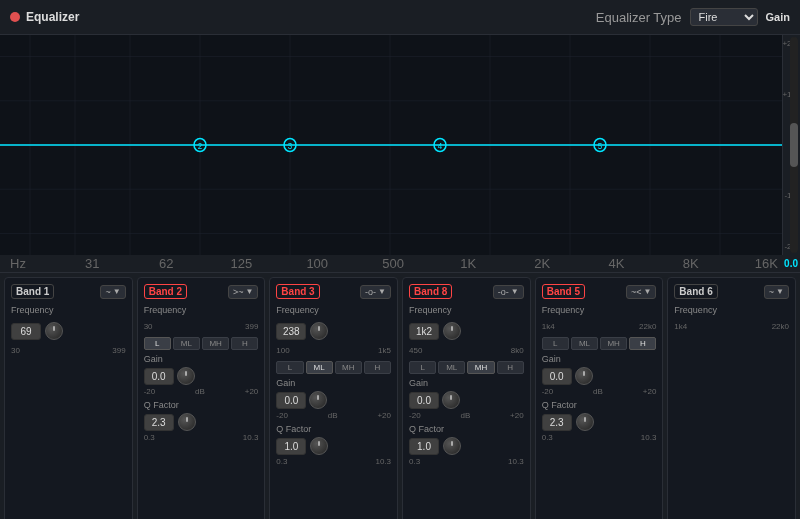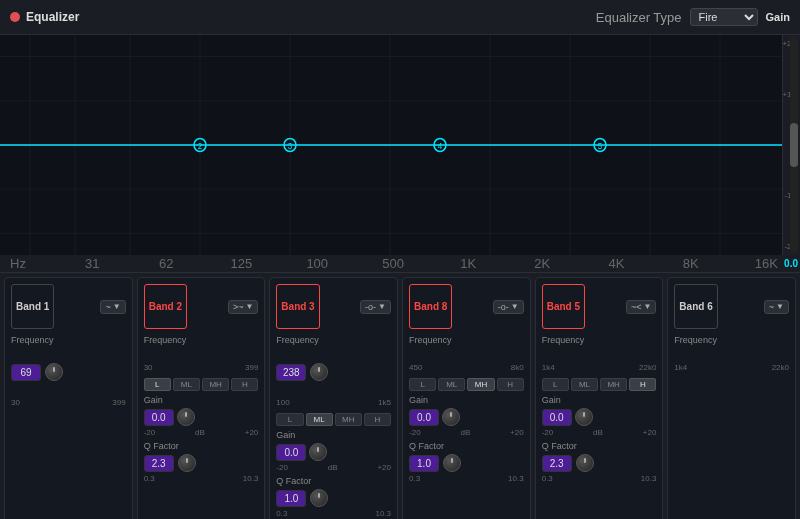--- a/index.html
+++ b/index.html
@@ -122,21 +122,21 @@
     .band-header {
       display: flex;
       align-items: center;
       justify-content: space-between;
       margin-bottom: 2px;
     }
     .band-name {
       font-size: 10px;
       font-weight: bold;
       color: #ccc;
-      padding: 16px 4px;
+      padding: 1px 4px;
       border: 1px solid #444;
       border-radius: 3px;
     }
     .band-name.active {
       color: #ff4444;
       border-color: #ff4444;
     }
     .band-type-btn {
       background: #2a2e36;
       border: 1px solid #444;
@@ -156,21 +156,21 @@
       margin-bottom: 1px;
     }
 
     .knob-row {
       display: flex;
       align-items: center;
       gap: 4px;
     }
 
     .value-box {
-      background: #4c1d95;
+      background: #404040;
       border: 1px solid #333;
       border-radius: 3px;
       color: #ddd;
       font-size: 10px;
       text-align: center;
       padding: 2px 3px;
       min-width: 30px;
     }
 
     .knob {
@@ -206,21 +206,21 @@
       width: 100%;
     }
     .range-label {
       font-size: 8px;
       color: #666;
     }
 
     .freq-section {
       display: flex;
       flex-direction: column;
-      gap: 17px;
+      gap: 6px;
     }
 
     .mode-buttons {
       display: flex;
       gap: 2px;
       margin-top: 2px;
     }
     .mode-btn {
       background: #2a2e36;
       border: 1px solid #3a3e46;
@@ -472,20 +472,24 @@
     <div class="band-panel">
       <div class="band-header">
     <span class="band-name active">Band 8</span>
     <div class="band-type-btn">
       <span style="font-size:9px;">-o-</span>
       <span style="font-size:8px;">▼</span>
     </div>
   </div>
       <div class="freq-section">
     <span class="band-section-label">Frequency</span>
+    <div class="knob-row">
+      <div class="value-box">1k2</div>
+      <div class="knob knob-small"></div>
+    </div>
     <div class="range-labels">
       <span class="range-label">450</span>
       <span class="range-label">8k0</span>
     </div>
   </div>
       <div class="mode-buttons">
         <button class="mode-btn ">L</button>
         <button class="mode-btn ">ML</button>
         <button class="mode-btn active">MH</button>
         <button class="mode-btn ">H</button>

